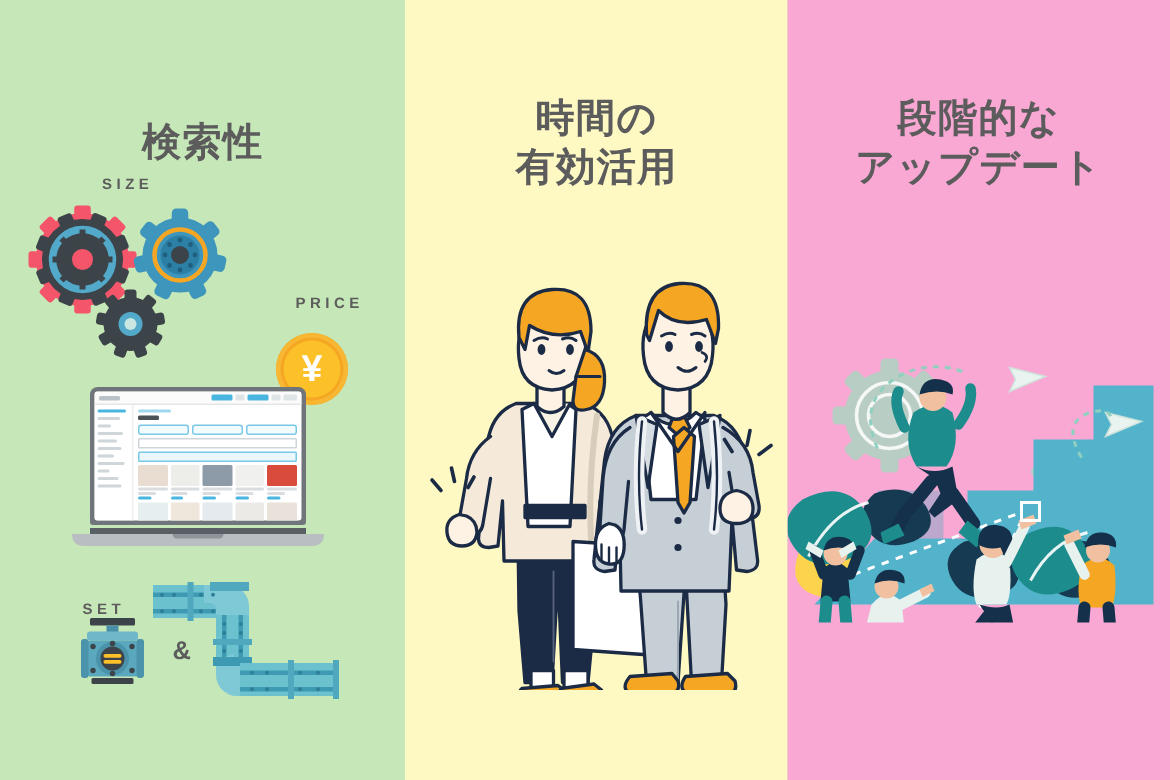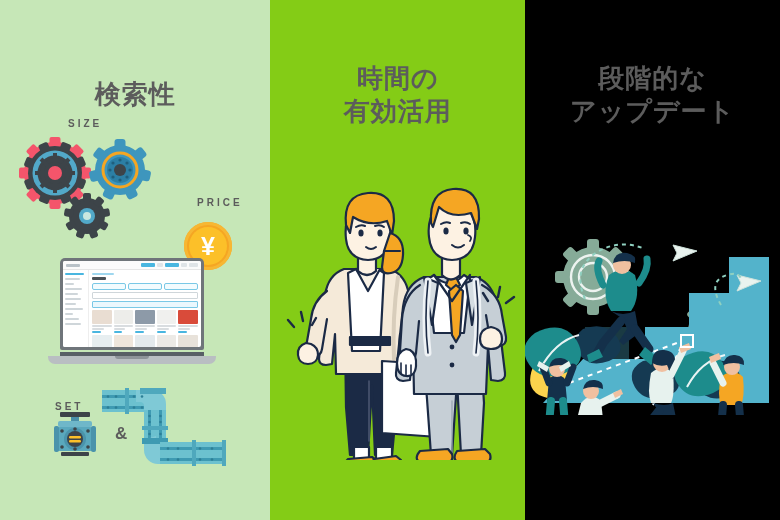--- a/index.html
+++ b/index.html
@@ -5,22 +5,22 @@
   html,body{margin:0;padding:0;}
   body{
     width:780px;height:520px;overflow:hidden;
     font-family:"Liberation Sans","DejaVu Sans",sans-serif;
     background:#c6e7b7;
   }
   .board{position:relative;width:780px;height:520px;display:flex;}
 
   .panel{position:relative;height:520px;overflow:hidden;}
   .panel-1{width:276px;background:#c6e7b7;}
-  .panel-2{width:260px;background:#84cc16;}
-  .panel-3{width:260px;background:#000000;}
+  .panel-2{width:260px;background:#fef9c3;}
+  .panel-3{width:260px;background:#f9a8d4;}
 
   .panel-title{
     position:absolute;left:0;right:0;text-align:center;
     color:#5c5c5c;font-weight:bold;letter-spacing:1px;
     line-height:1.28;white-space:pre-line;
   }
   .t1{top:56px;font-size:26px;}
   .t2{top:40px;font-size:26px;}
   .t3{top:40px;font-size:26px;}
 

